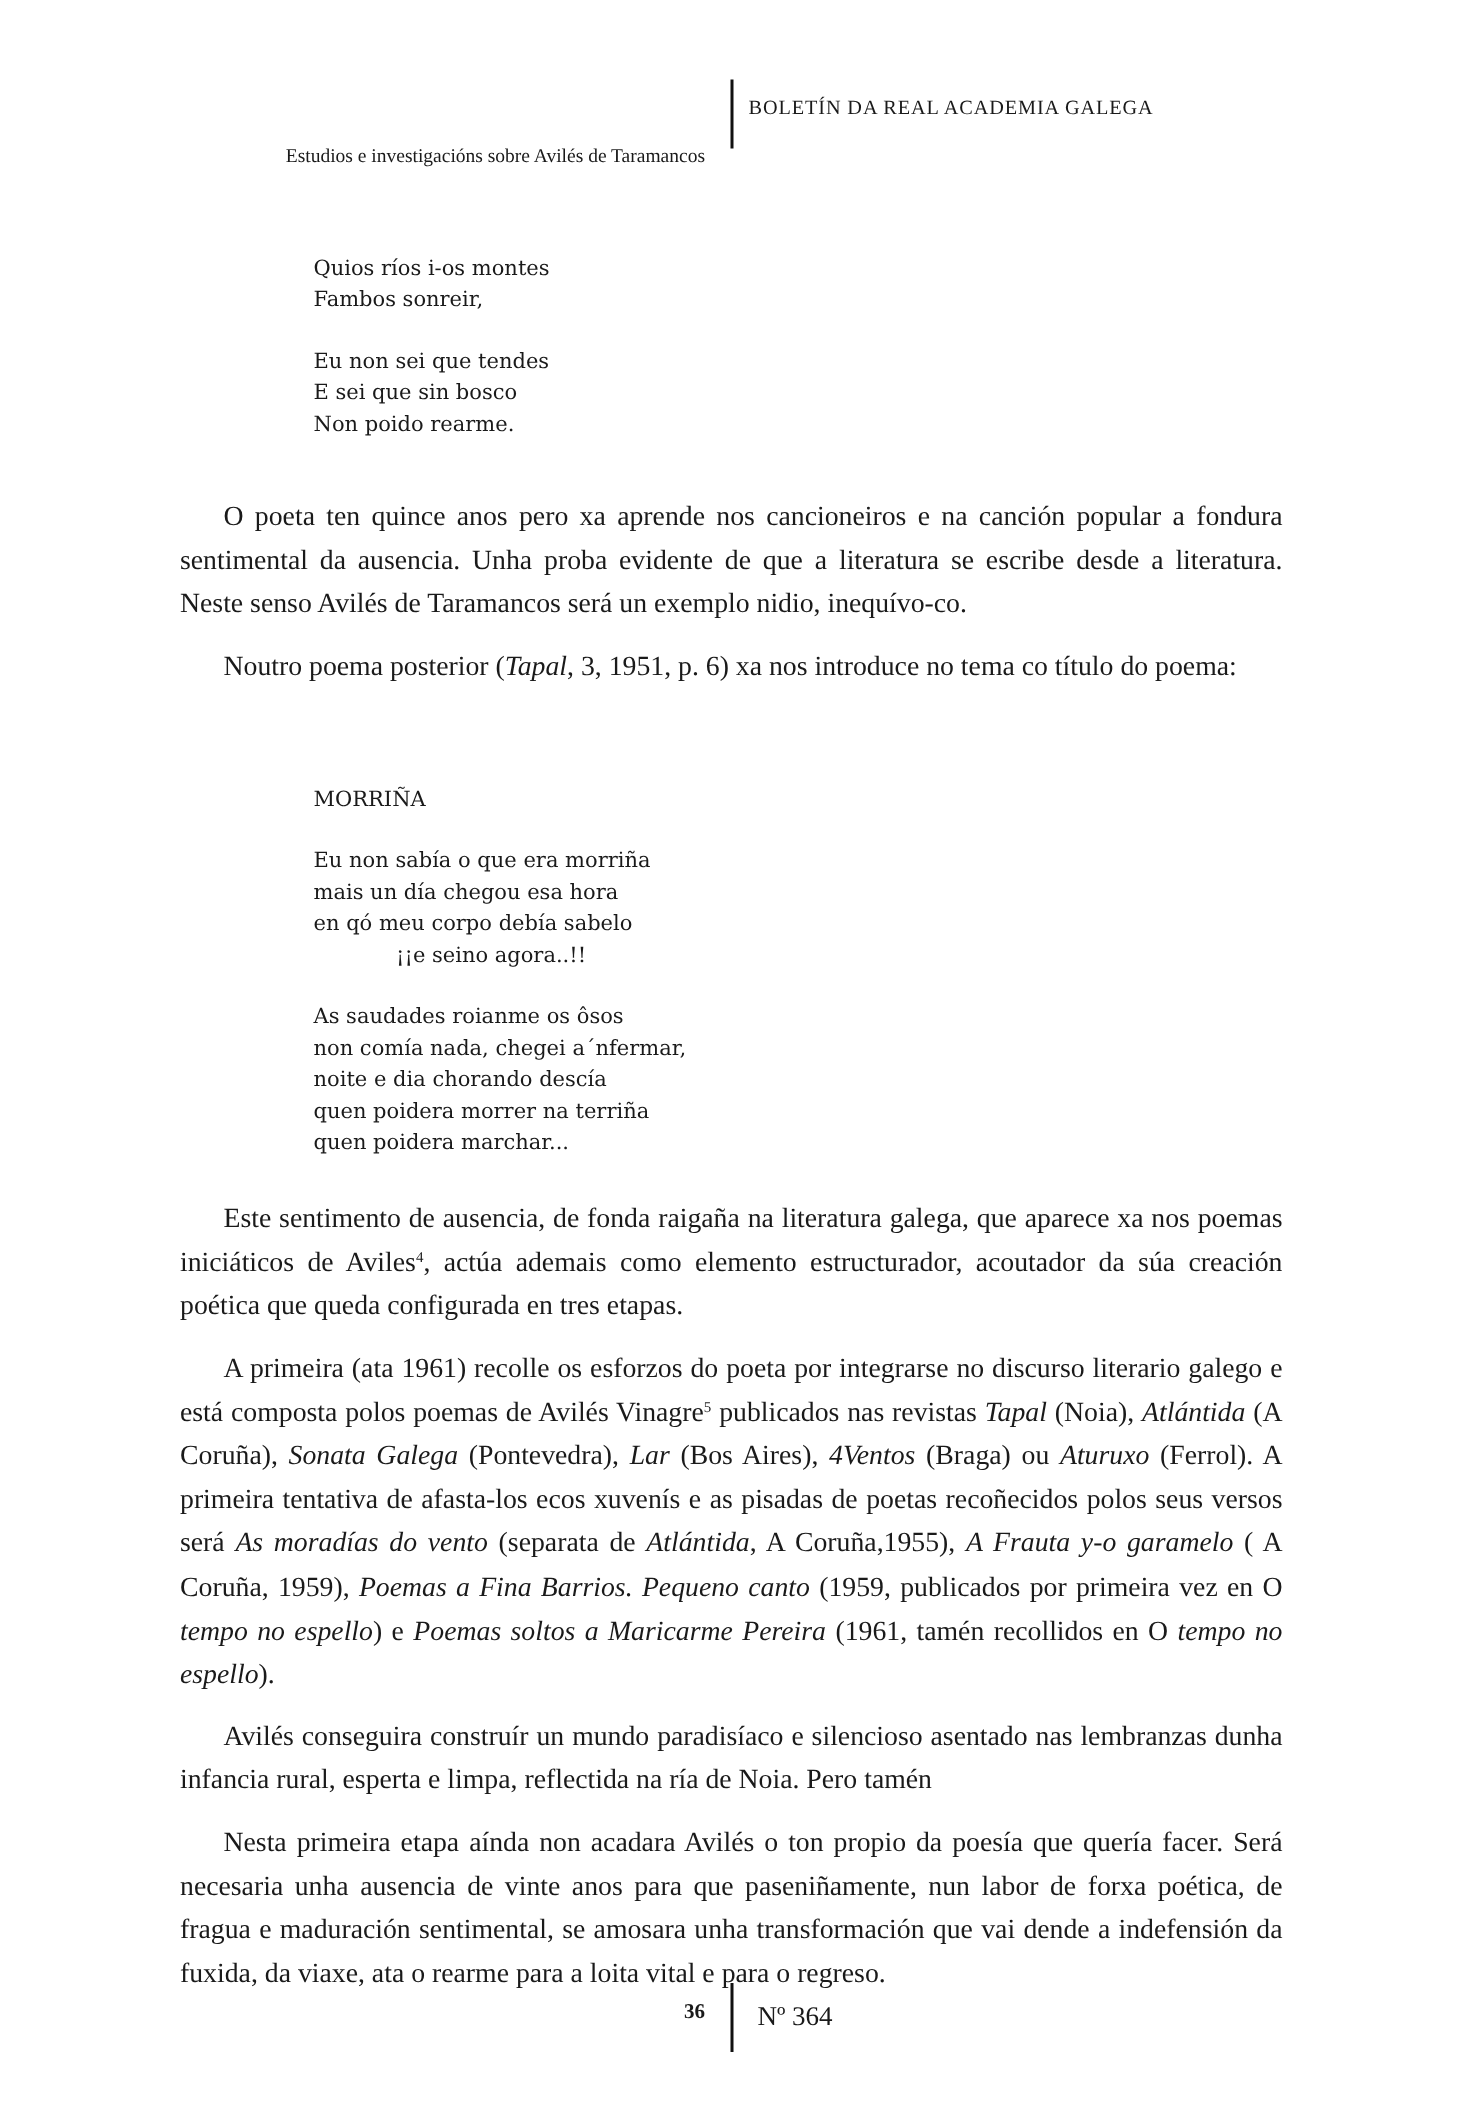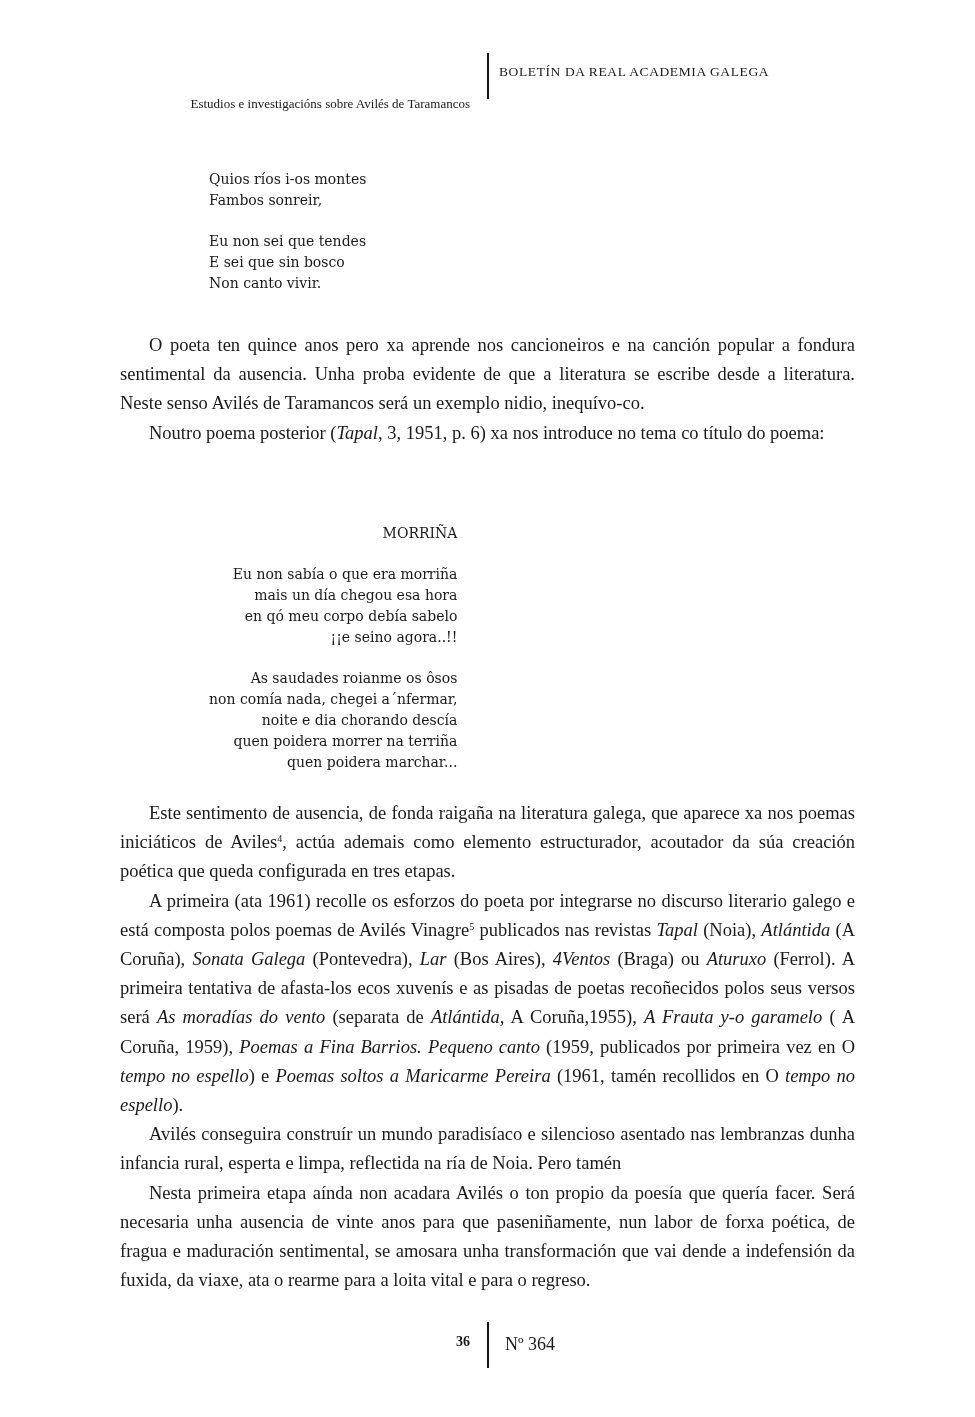--- a/index.html
+++ b/index.html
@@ -7,21 +7,21 @@
          font-family:"Liberation Serif","DejaVu Serif",serif; }
   .hdr-left { position:absolute; top:64px; right:505px; font-size:13px; white-space:nowrap;margin-top:32px; }
   .hdr-rule { position:absolute; left:487px; top:53px; width:1.5px; height:46px; background:#111; }
   .hdr-right { position:absolute; top:64px; left:499px; font-size:13.5px; letter-spacing:0.6px; white-space:nowrap; }
   .poem { position:absolute; left:209px; font-family:"DejaVu Serif","Liberation Serif",serif; font-size:14px; line-height:21px; }
   .poem .line { display:block; white-space:nowrap; }
   .poem .gap { height:20px; }
   .poem .indent { padding-left:55px; }
   .para { position:absolute; left:120px; width:735px; font-size:18.5px; line-height:29.2px; text-align:justify; }
   .para p { margin:0; text-indent:29px; }
-  .para p + p { margin-top:0; }
+  .para p + p { margin-top:12px; }
   i { font-style:italic; }
   sup { font-size:10px; vertical-align:6px; line-height:0; }
   .ftr-left { position:absolute; top:1334px; right:505px; font-size:14px; font-weight:bold; }
   .ftr-rule { position:absolute; left:487px; top:1322px; width:1.5px; height:46px; background:#111; }
   .ftr-right { position:absolute; top:1334px; left:505px; font-size:18px; }
 </style>
 </head>
 <body>
 
 <div>
@@ -29,29 +29,29 @@
   <div class="hdr-rule"></div>
   <div class="hdr-right">BOLETÍN DA REAL ACADEMIA GALEGA</div>
 </div>
 
 <div class="poem" style="top:169px;">
   <span class="line">Quios ríos i-os montes</span>
   <span class="line">Fambos sonreir,</span>
   <div class="gap"></div>
   <span class="line">Eu non sei que tendes</span>
   <span class="line">E sei que sin bosco</span>
-  <span class="line">Non canto vivir.</span>
+  <span class="line">Non poido rearme.</span>
 </div>
 
 <div class="para" style="top:331px;">
   <p>O poeta ten quince anos pero xa aprende nos cancioneiros e na canción popular a fondura sentimental da ausencia. Unha proba evidente de que a literatura se escribe desde a literatura. Neste senso Avilés de Taramancos será un exemplo nidio, inequívo-co.</p>
   <p><span>Noutro poema posterior (</span><i>Tapal</i><span>, 3, 1951, p. 6) xa nos introduce no tema co título do poema:</span></p>
 </div>
 
-<div class="poem" style="top:523px;text-align:right;">
+<div class="poem" style="top:523px;">
   <span class="line">MORRIÑA</span>
   <div class="gap"></div>
   <span class="line">Eu non sabía o que era morriña</span>
   <span class="line">mais un día chegou esa hora</span>
   <span class="line">en qó meu corpo debía sabelo</span>
   <span class="line indent">¡¡e seino agora..!!</span>
   <div class="gap"></div>
   <span class="line">As saudades roianme os ôsos</span>
   <span class="line">non comía nada, chegei a´nfermar,</span>
   <span class="line">noite e dia chorando descía</span>

